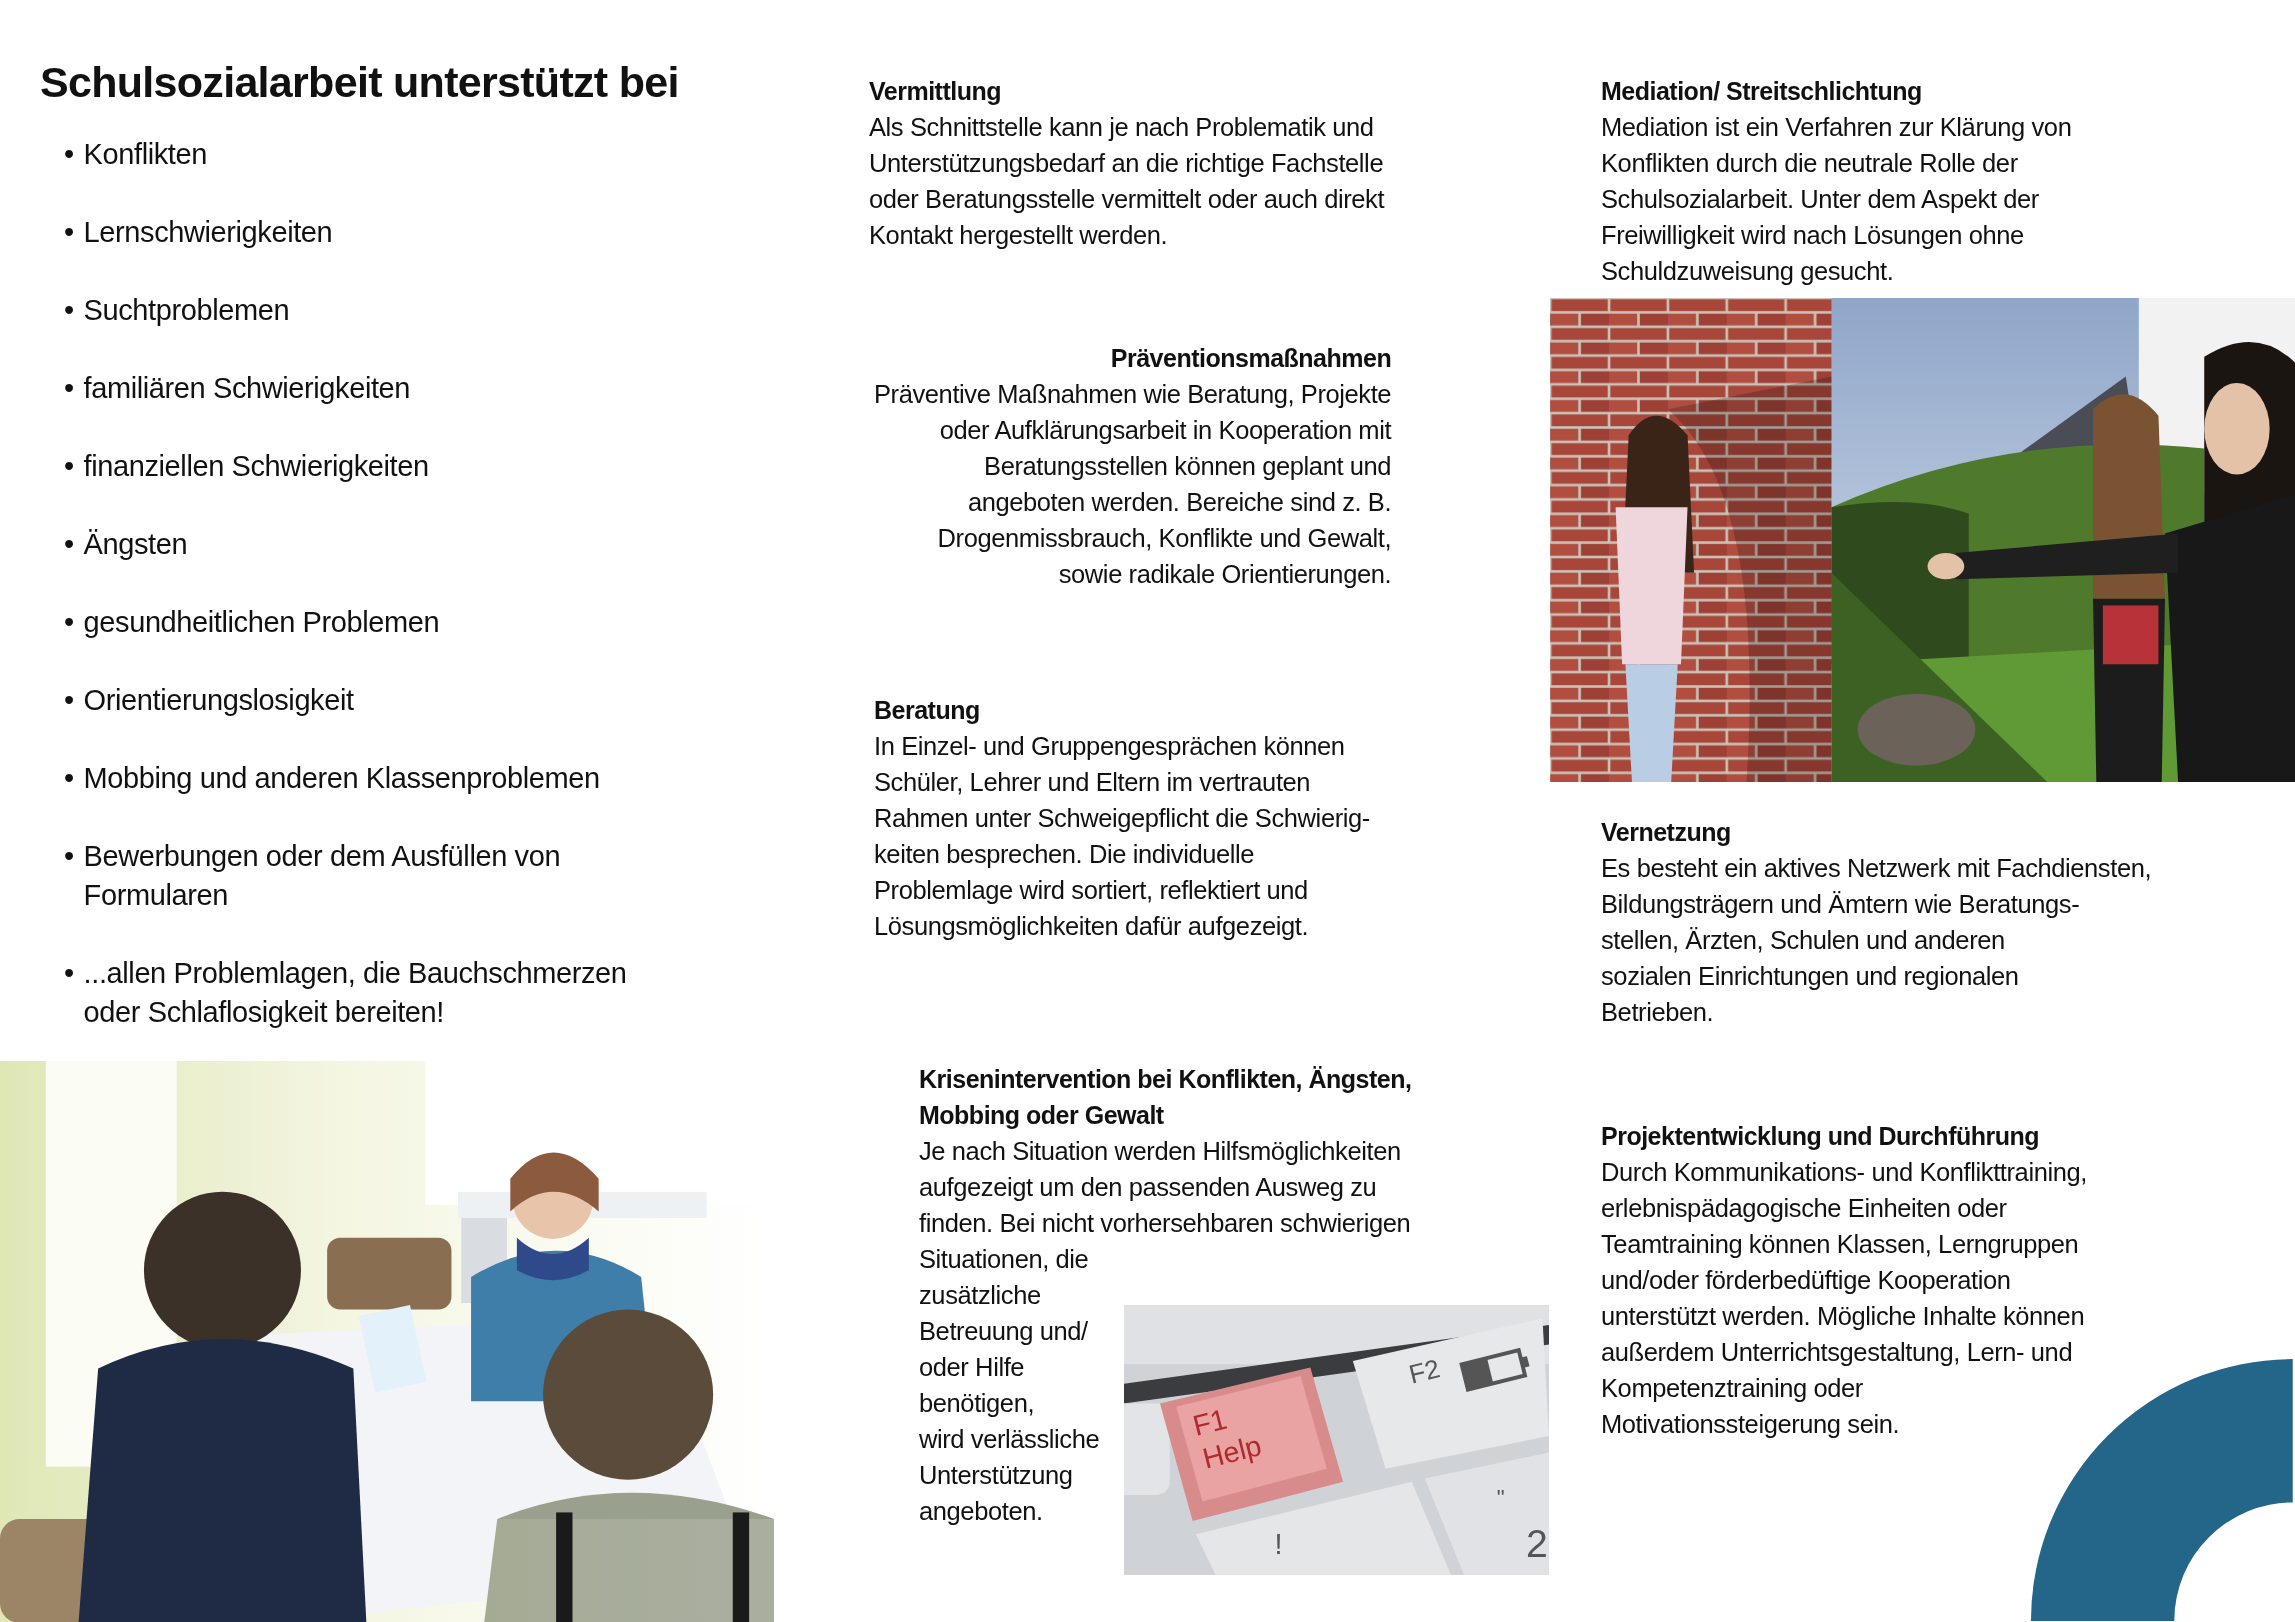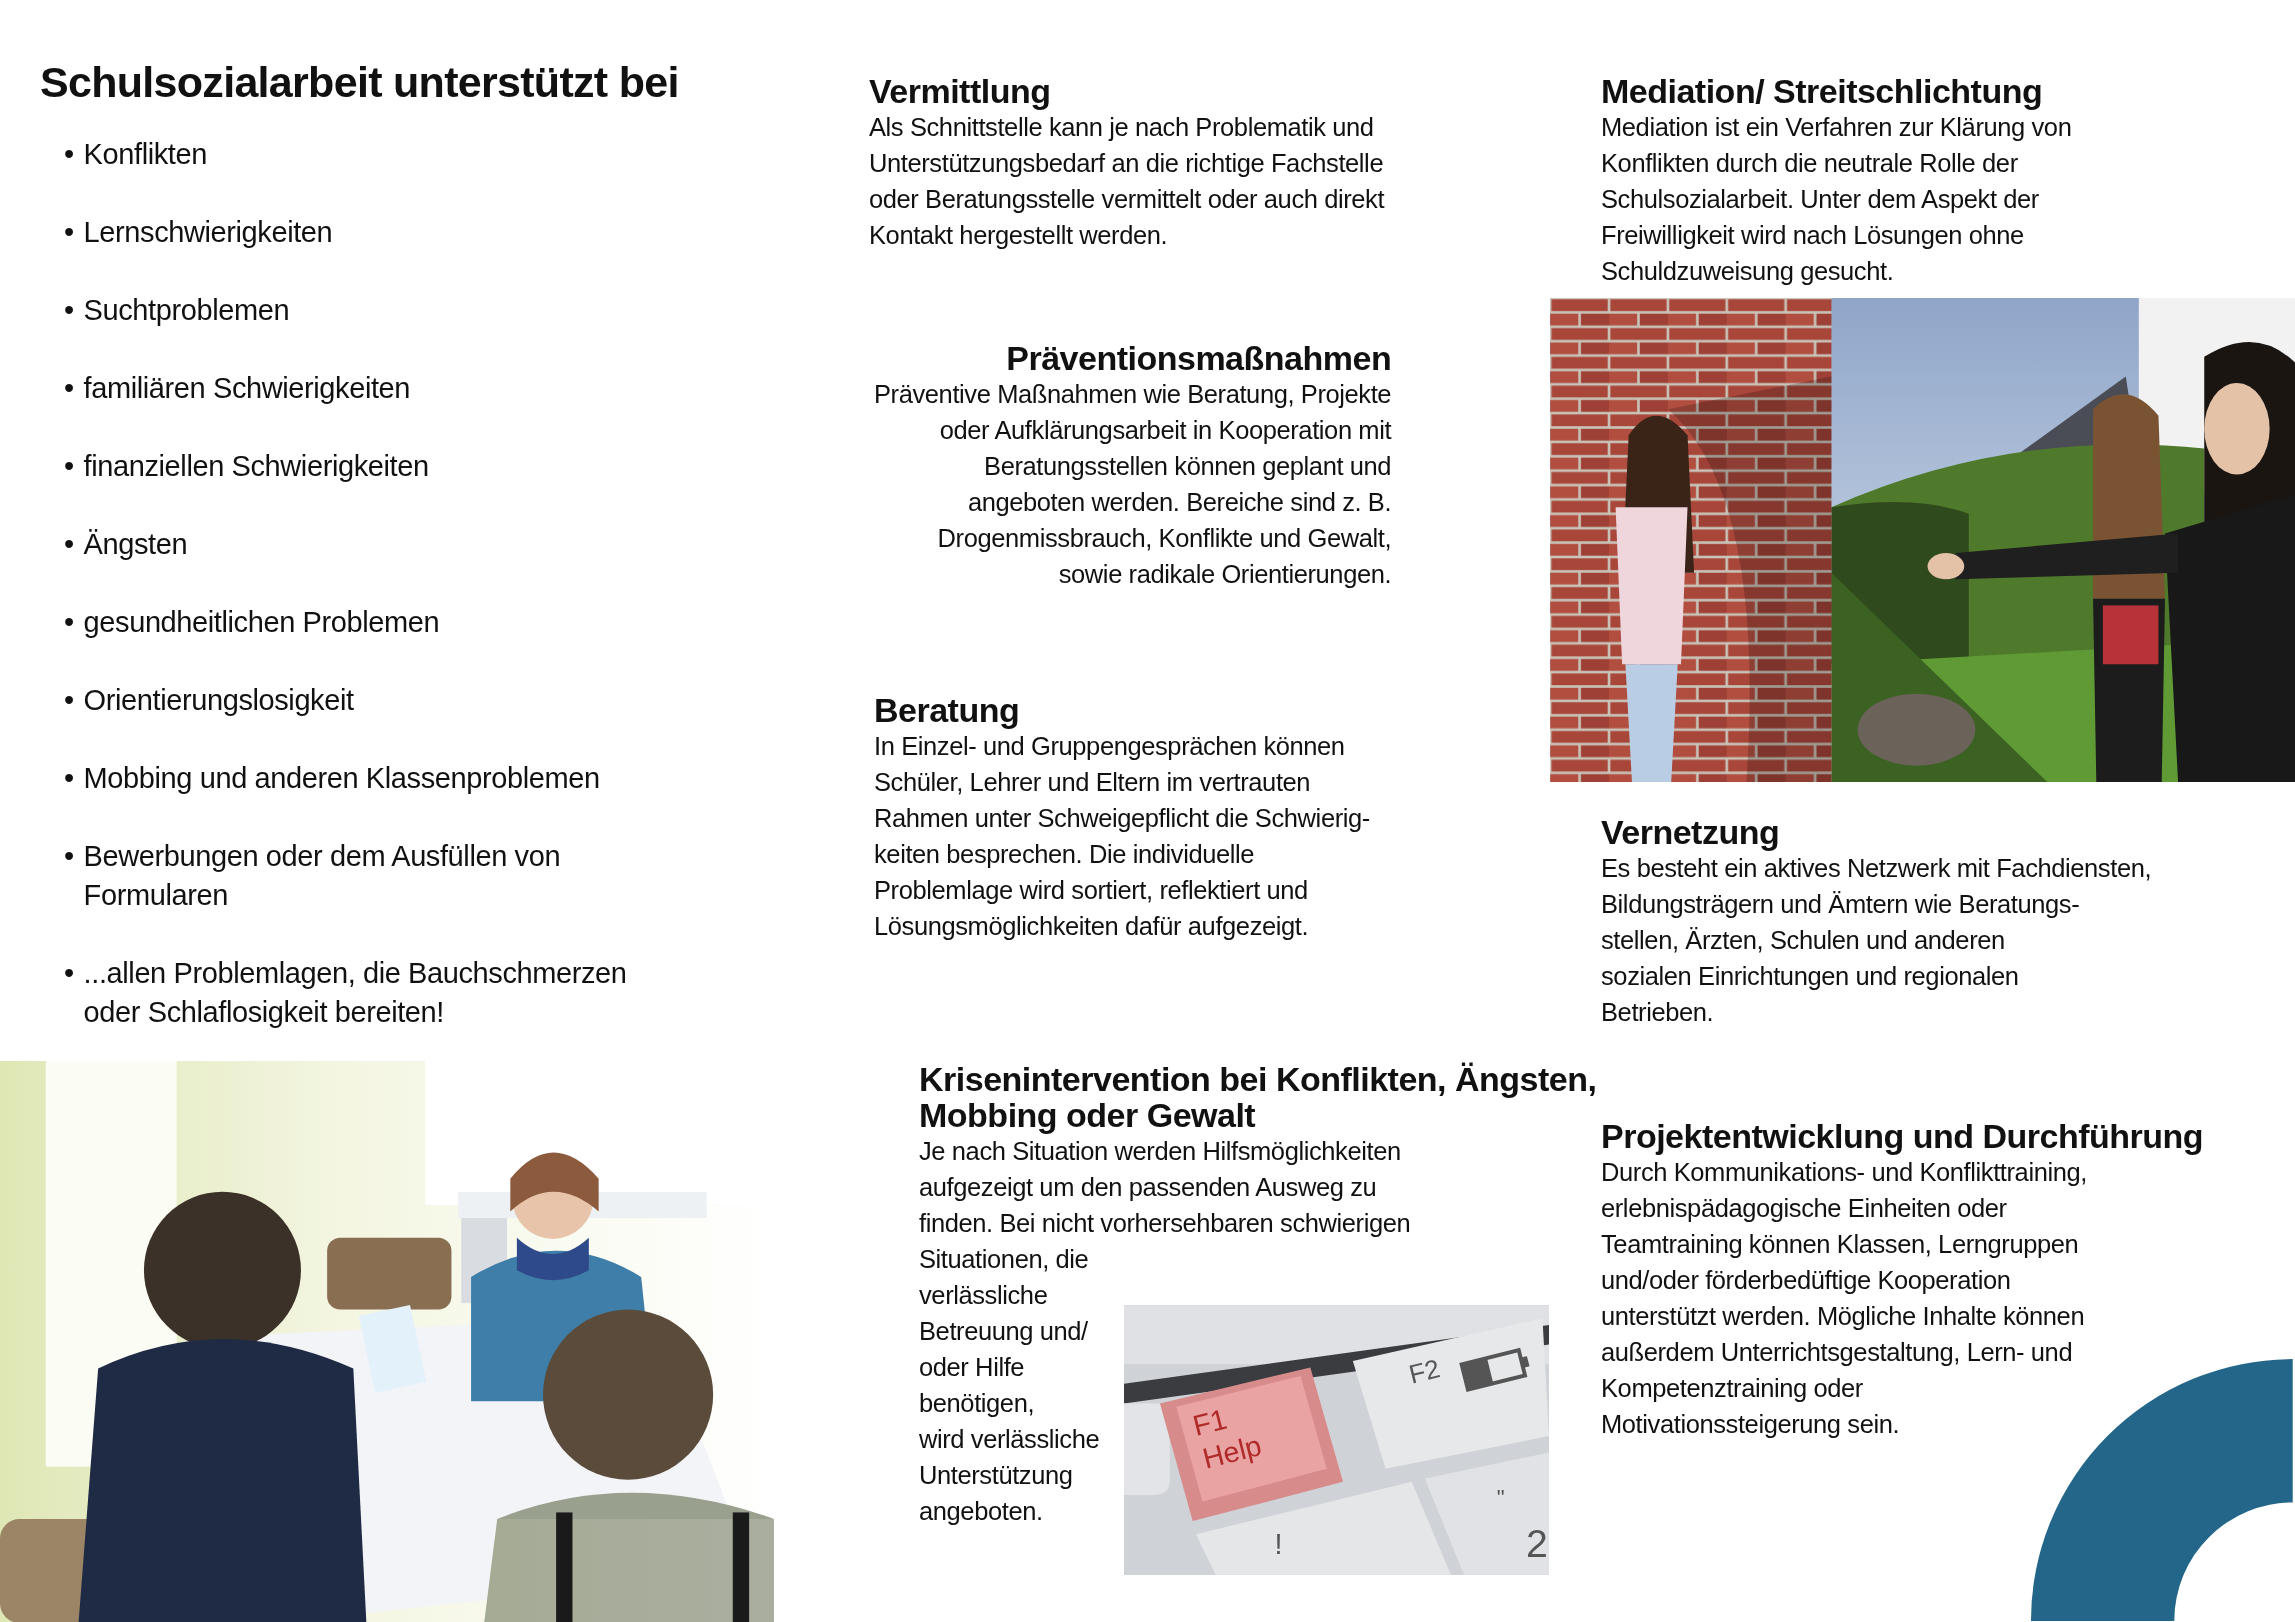--- a/index.html
+++ b/index.html
@@ -5,21 +5,21 @@
   html, body { margin:0; padding:0; background:#ffffff; }
   body { width:2295px; height:1623px; position:relative; overflow:hidden;
          font-family:"Liberation Sans", sans-serif; color:#111111; }
   .abs { position:absolute; }
   #title { left:40px; top:58px; font-size:43px; font-weight:bold; letter-spacing:-0.7px; white-space:nowrap; }
   #topics { left:64px; top:135px; width:720px; margin:0; padding:0; list-style:none; }
   #topics li { font-size:29px; line-height:39px; margin:0 0 39px 0; position:relative; padding-left:19.6px; letter-spacing:-0.4px; }
   #topics li .bullet { position:absolute; left:0; top:0; }
   #topics li .line { display:block; }
   .section { position:absolute; font-size:25.5px; line-height:36px; letter-spacing:-0.4px; }
-  .section h3 { margin:0; font-size:34px; line-height:36px; font-weight:bold; letter-spacing:-0.5px; }
+  .section h3 { margin:0; font-size:25px; line-height:36px; font-weight:bold; letter-spacing:-0.5px; }
   .section .line { display:block; white-space:nowrap; }
   .photo { position:absolute; overflow:hidden; }
   svg { display:block; }
 </style>
 </head>
 <body>
 
 <div id="title" class="abs">Schulsozialarbeit unterstützt bei</div>
 
 <ul id="topics" class="abs">
@@ -149,21 +149,21 @@
 <div class="section" style="left:874px;top:1061px;margin-left:45px;">
     <h3>
       <span class="line">Krisenintervention bei Konflikten, Ängsten,</span>
       <span class="line">Mobbing oder Gewalt</span>
     </h3>
     <div>
       <span class="line">Je nach Situation werden Hilfsmöglichkeiten</span>
       <span class="line">aufgezeigt um den passenden Ausweg zu</span>
       <span class="line">finden. Bei nicht vorhersehbaren schwierigen</span>
       <span class="line">Situationen, die</span>
-      <span class="line">verlässliche</span>
+      <span class="line">zusätzliche</span>
       <span class="line">Betreuung und/</span>
       <span class="line">oder Hilfe</span>
       <span class="line">benötigen,</span>
       <span class="line">wird verlässliche</span>
       <span class="line">Unterstützung</span>
       <span class="line">angeboten.</span>
     </div>
   </div>
 
 <div class="photo" style="left:1124px;top:1305px;width:425px;height:270px;background:#d7d9dc;">

